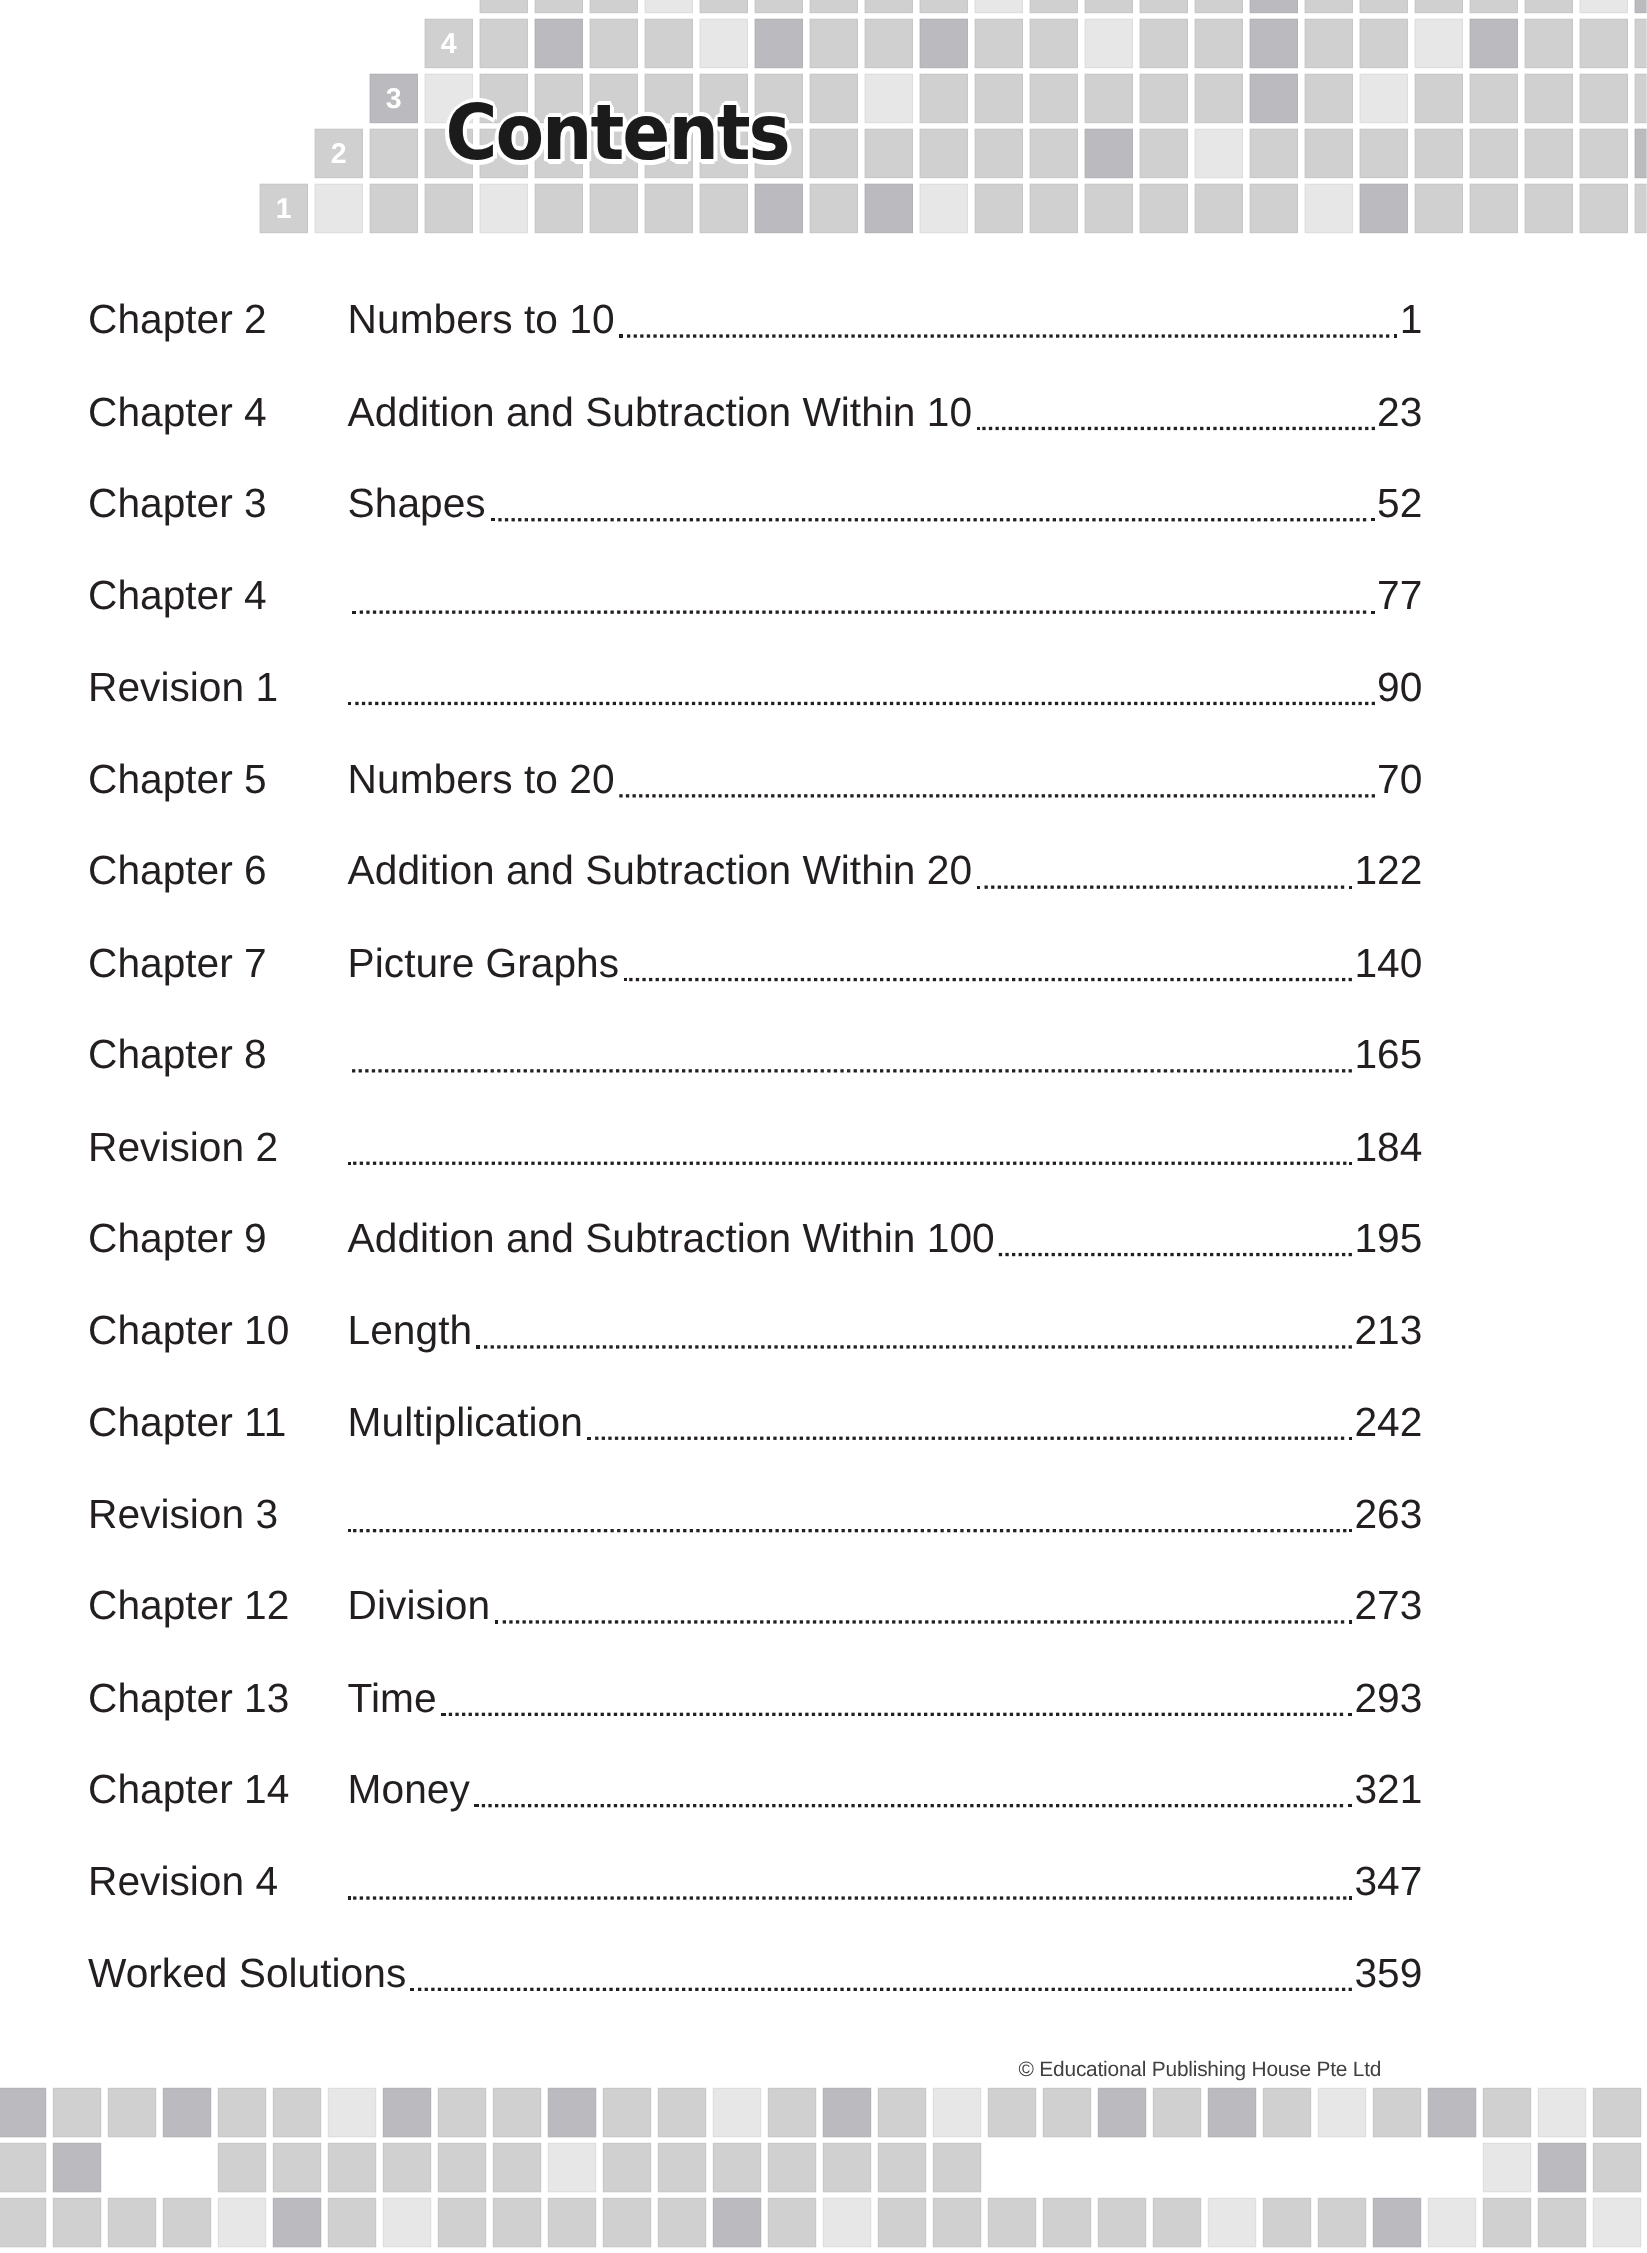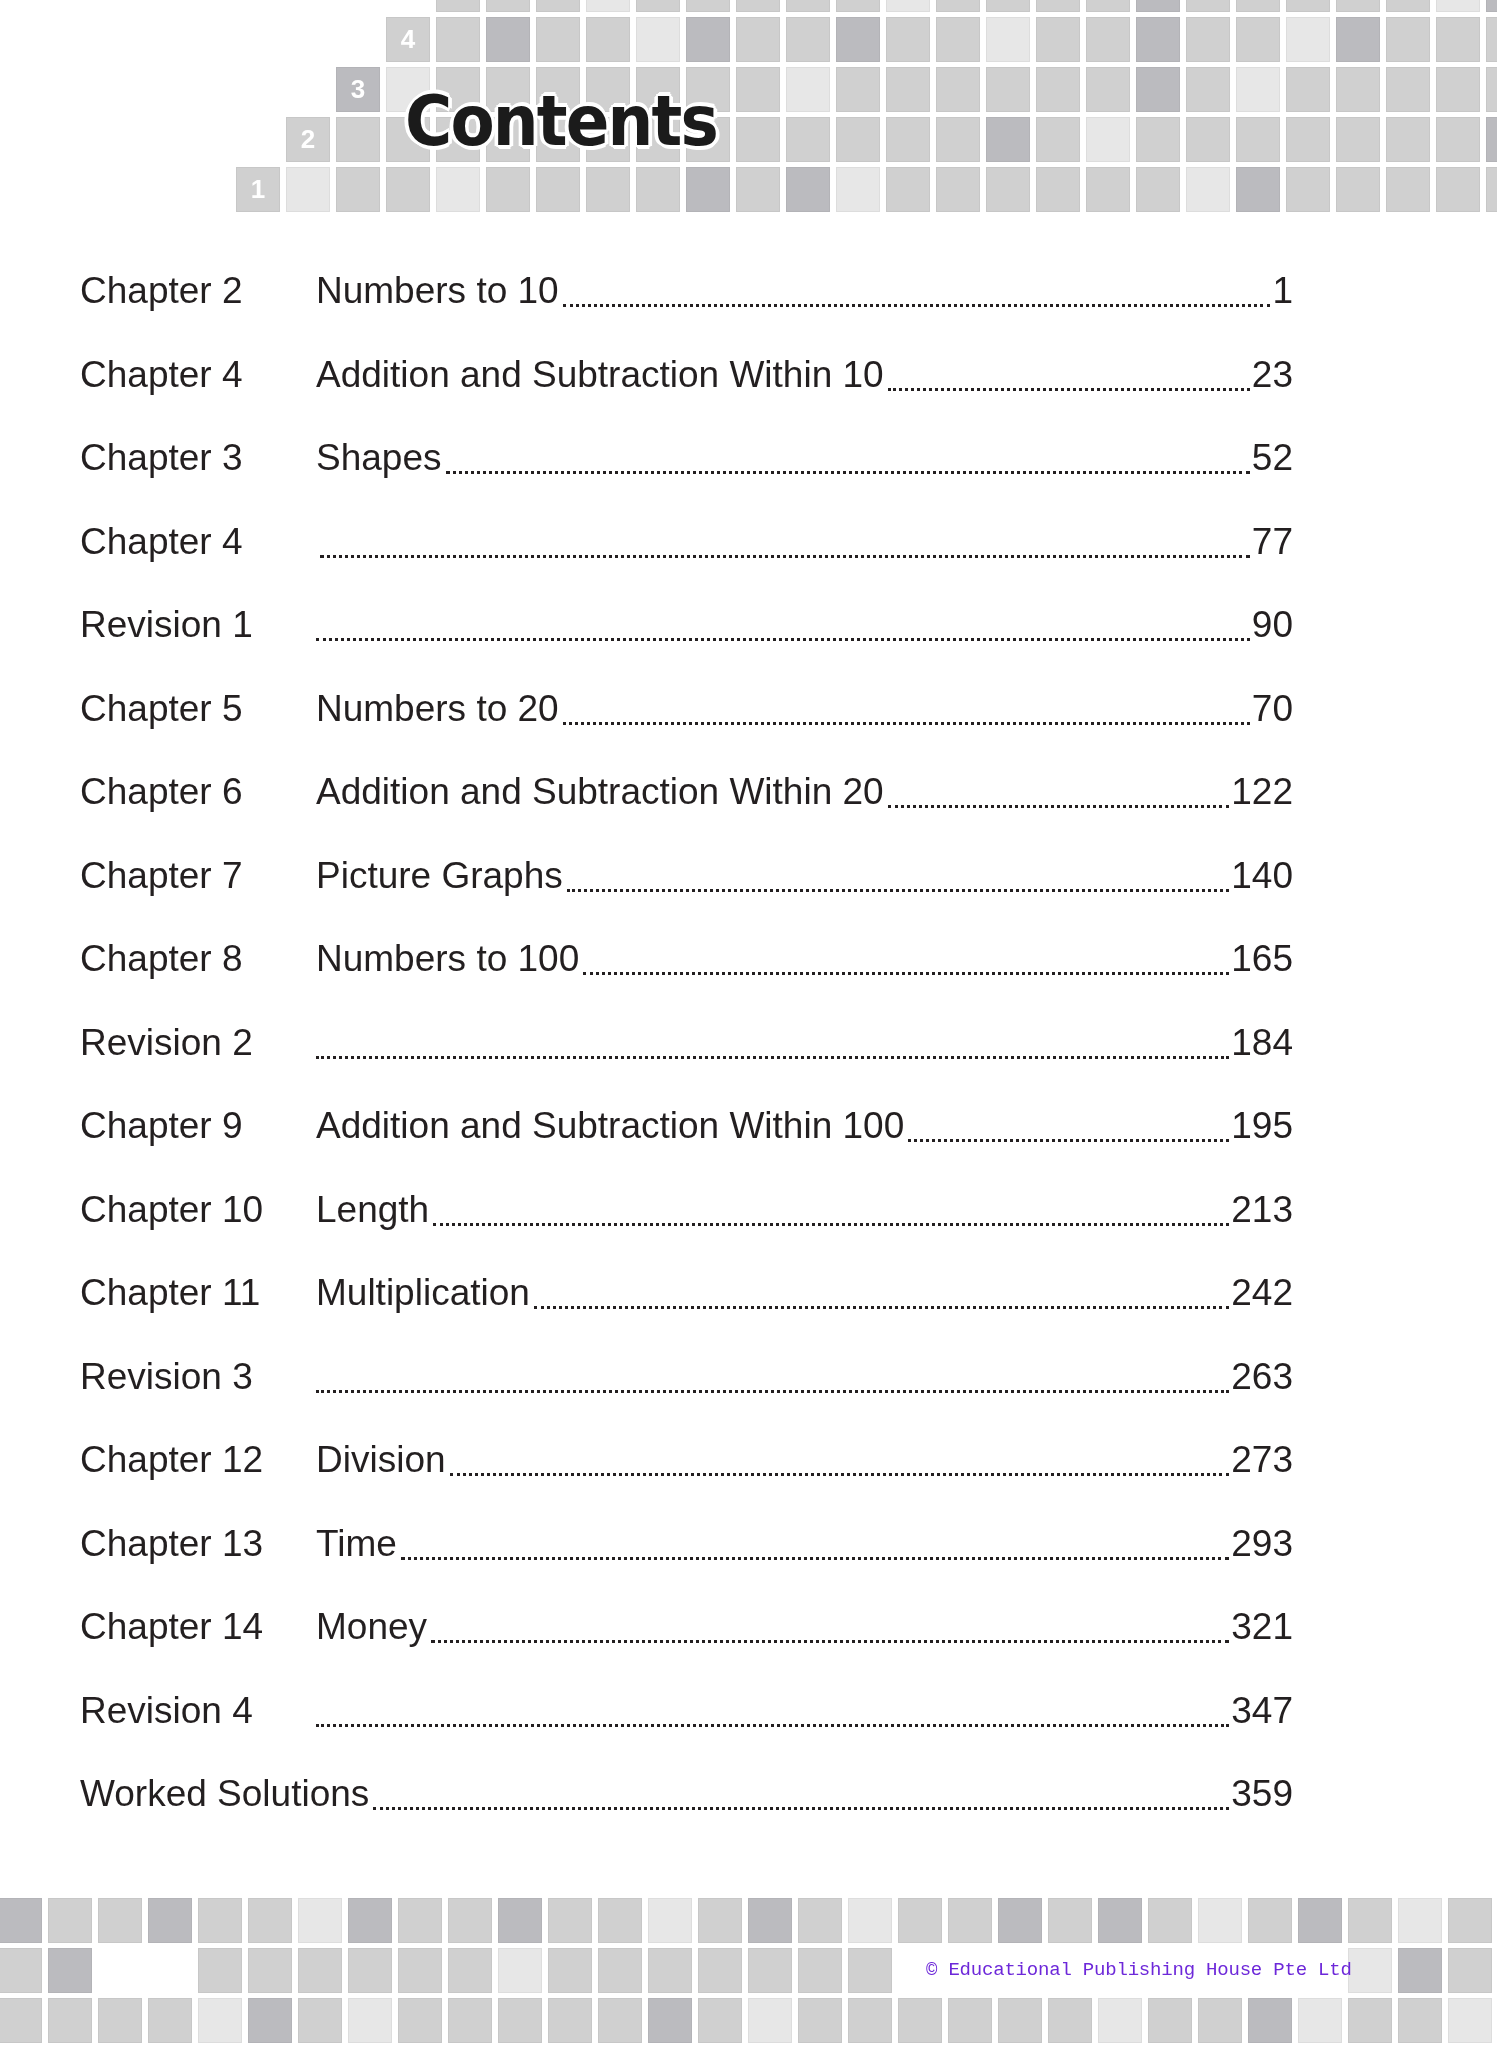--- a/index.html
+++ b/index.html
@@ -45,23 +45,23 @@
   }
   .toc-row.full .entry { left: 0; }
   .toc-row .name { flex: 0 0 auto; }
   .toc-row .leader {
     flex: 1 1 auto; overflow: hidden; margin: 0 2px 0 4px;
     border-bottom: 3px dotted #231f20; height: 0; align-self: flex-end;
     position: relative; top: -9px;
   }
   .toc-row .page { flex: 0 0 auto; text-align: right; }
   .footer-text {
-    position: absolute; left: 926px; top: 1959px;
-    font-family: Liberation Mono, monospace; font-size: 19px;
-    color: #6d28d9; white-space: nowrap; letter-spacing: -0.2px;
+    position: absolute; left: 926px; top: 1871px;
+    font-family: Liberation Sans, sans-serif; font-size: 19px;
+    color: #404040; white-space: nowrap; letter-spacing: -0.2px;
   }
 </style>
 </head>
 <body>
 
 <div id="header-grid">
     <div class="tile t-m" style="left: 236px; top: 167px;"></div>
     <div class="tile t-l" style="left: 286px; top: 167px;"></div>
     <div class="tile t-m" style="left: 336px; top: 167px;"></div>
     <div class="tile t-m" style="left: 386px; top: 167px;"></div>
@@ -251,21 +251,20 @@
     <span class="label">Chapter 7</span>
     <div class="entry">
       <span class="name">Picture Graphs</span>
       <span class="leader"></span>
       <span class="page">140</span>
     </div>
   </div>
     <div class="toc-row" style="top: 934px;">
     <span class="label">Chapter 8</span>
     <div class="entry">
-      <span class="name">Numbers to 100</span>
       <span class="leader"></span>
       <span class="page">165</span>
     </div>
   </div>
     <div class="toc-row" style="top: 1017.5px;">
     <span class="label">Revision 2</span>
     <div class="entry">
       <span class="name"></span>
       <span class="leader" style="margin-left: 0px;"></span>
       <span class="page">184</span>

